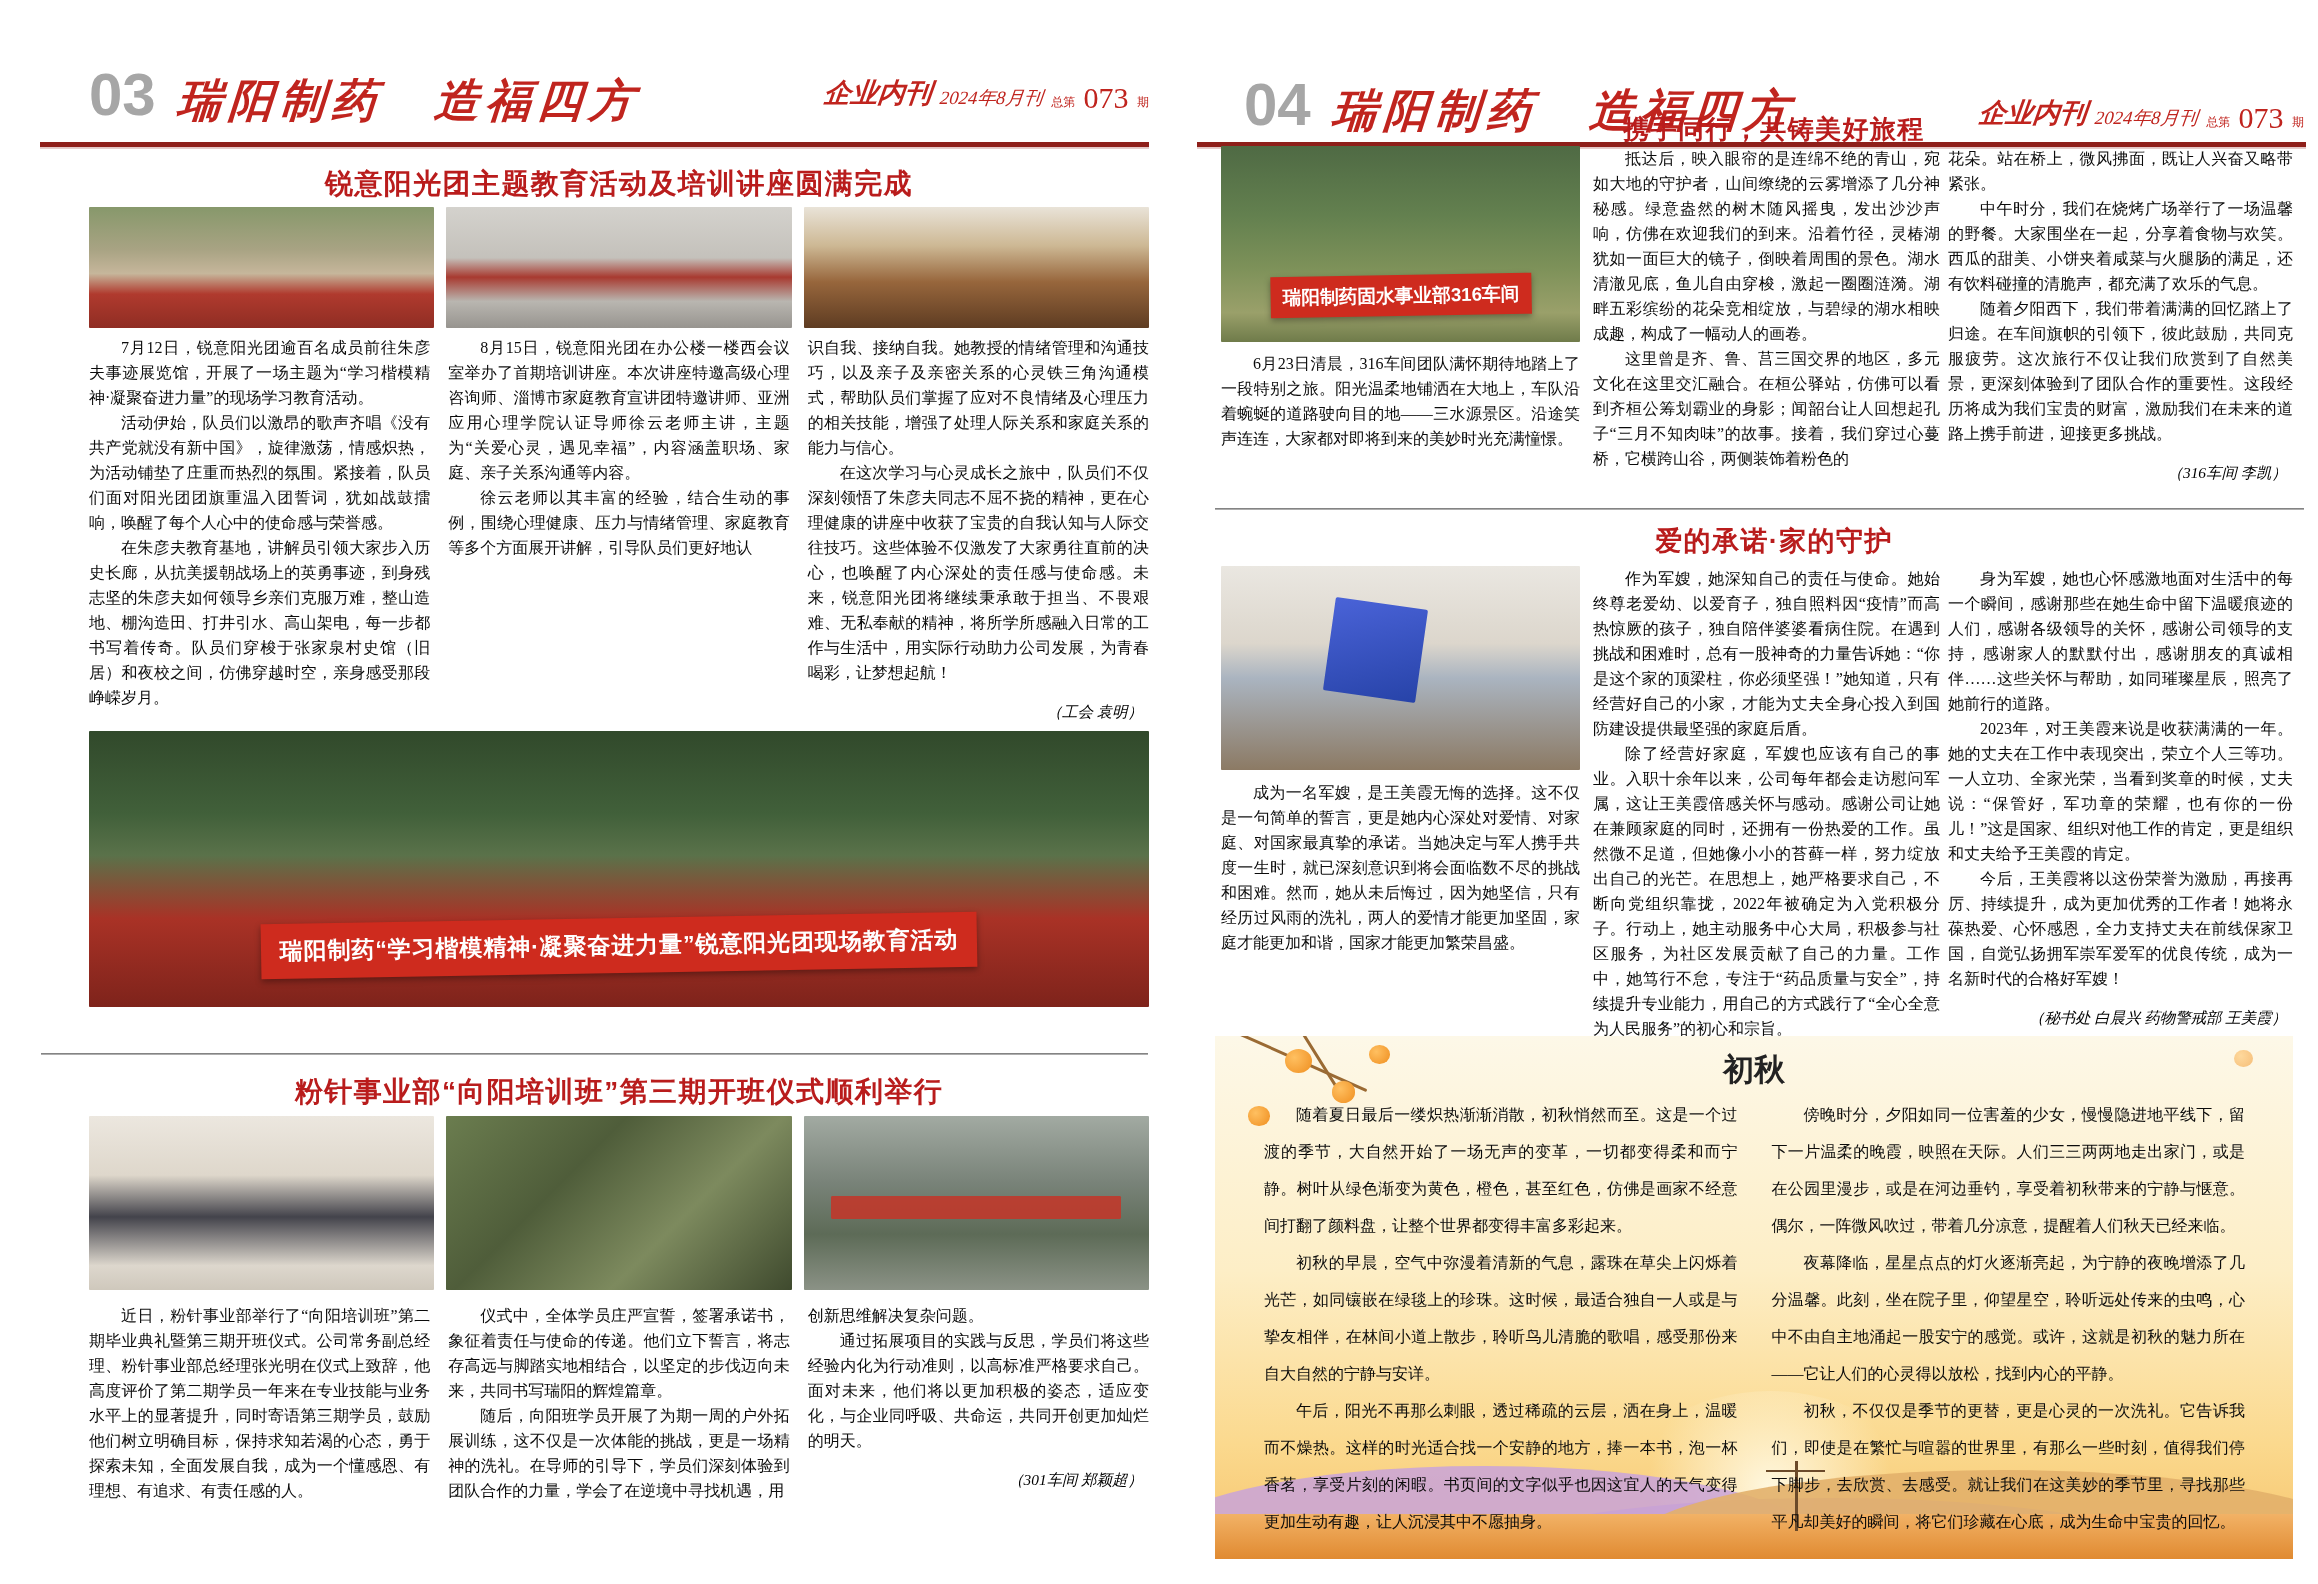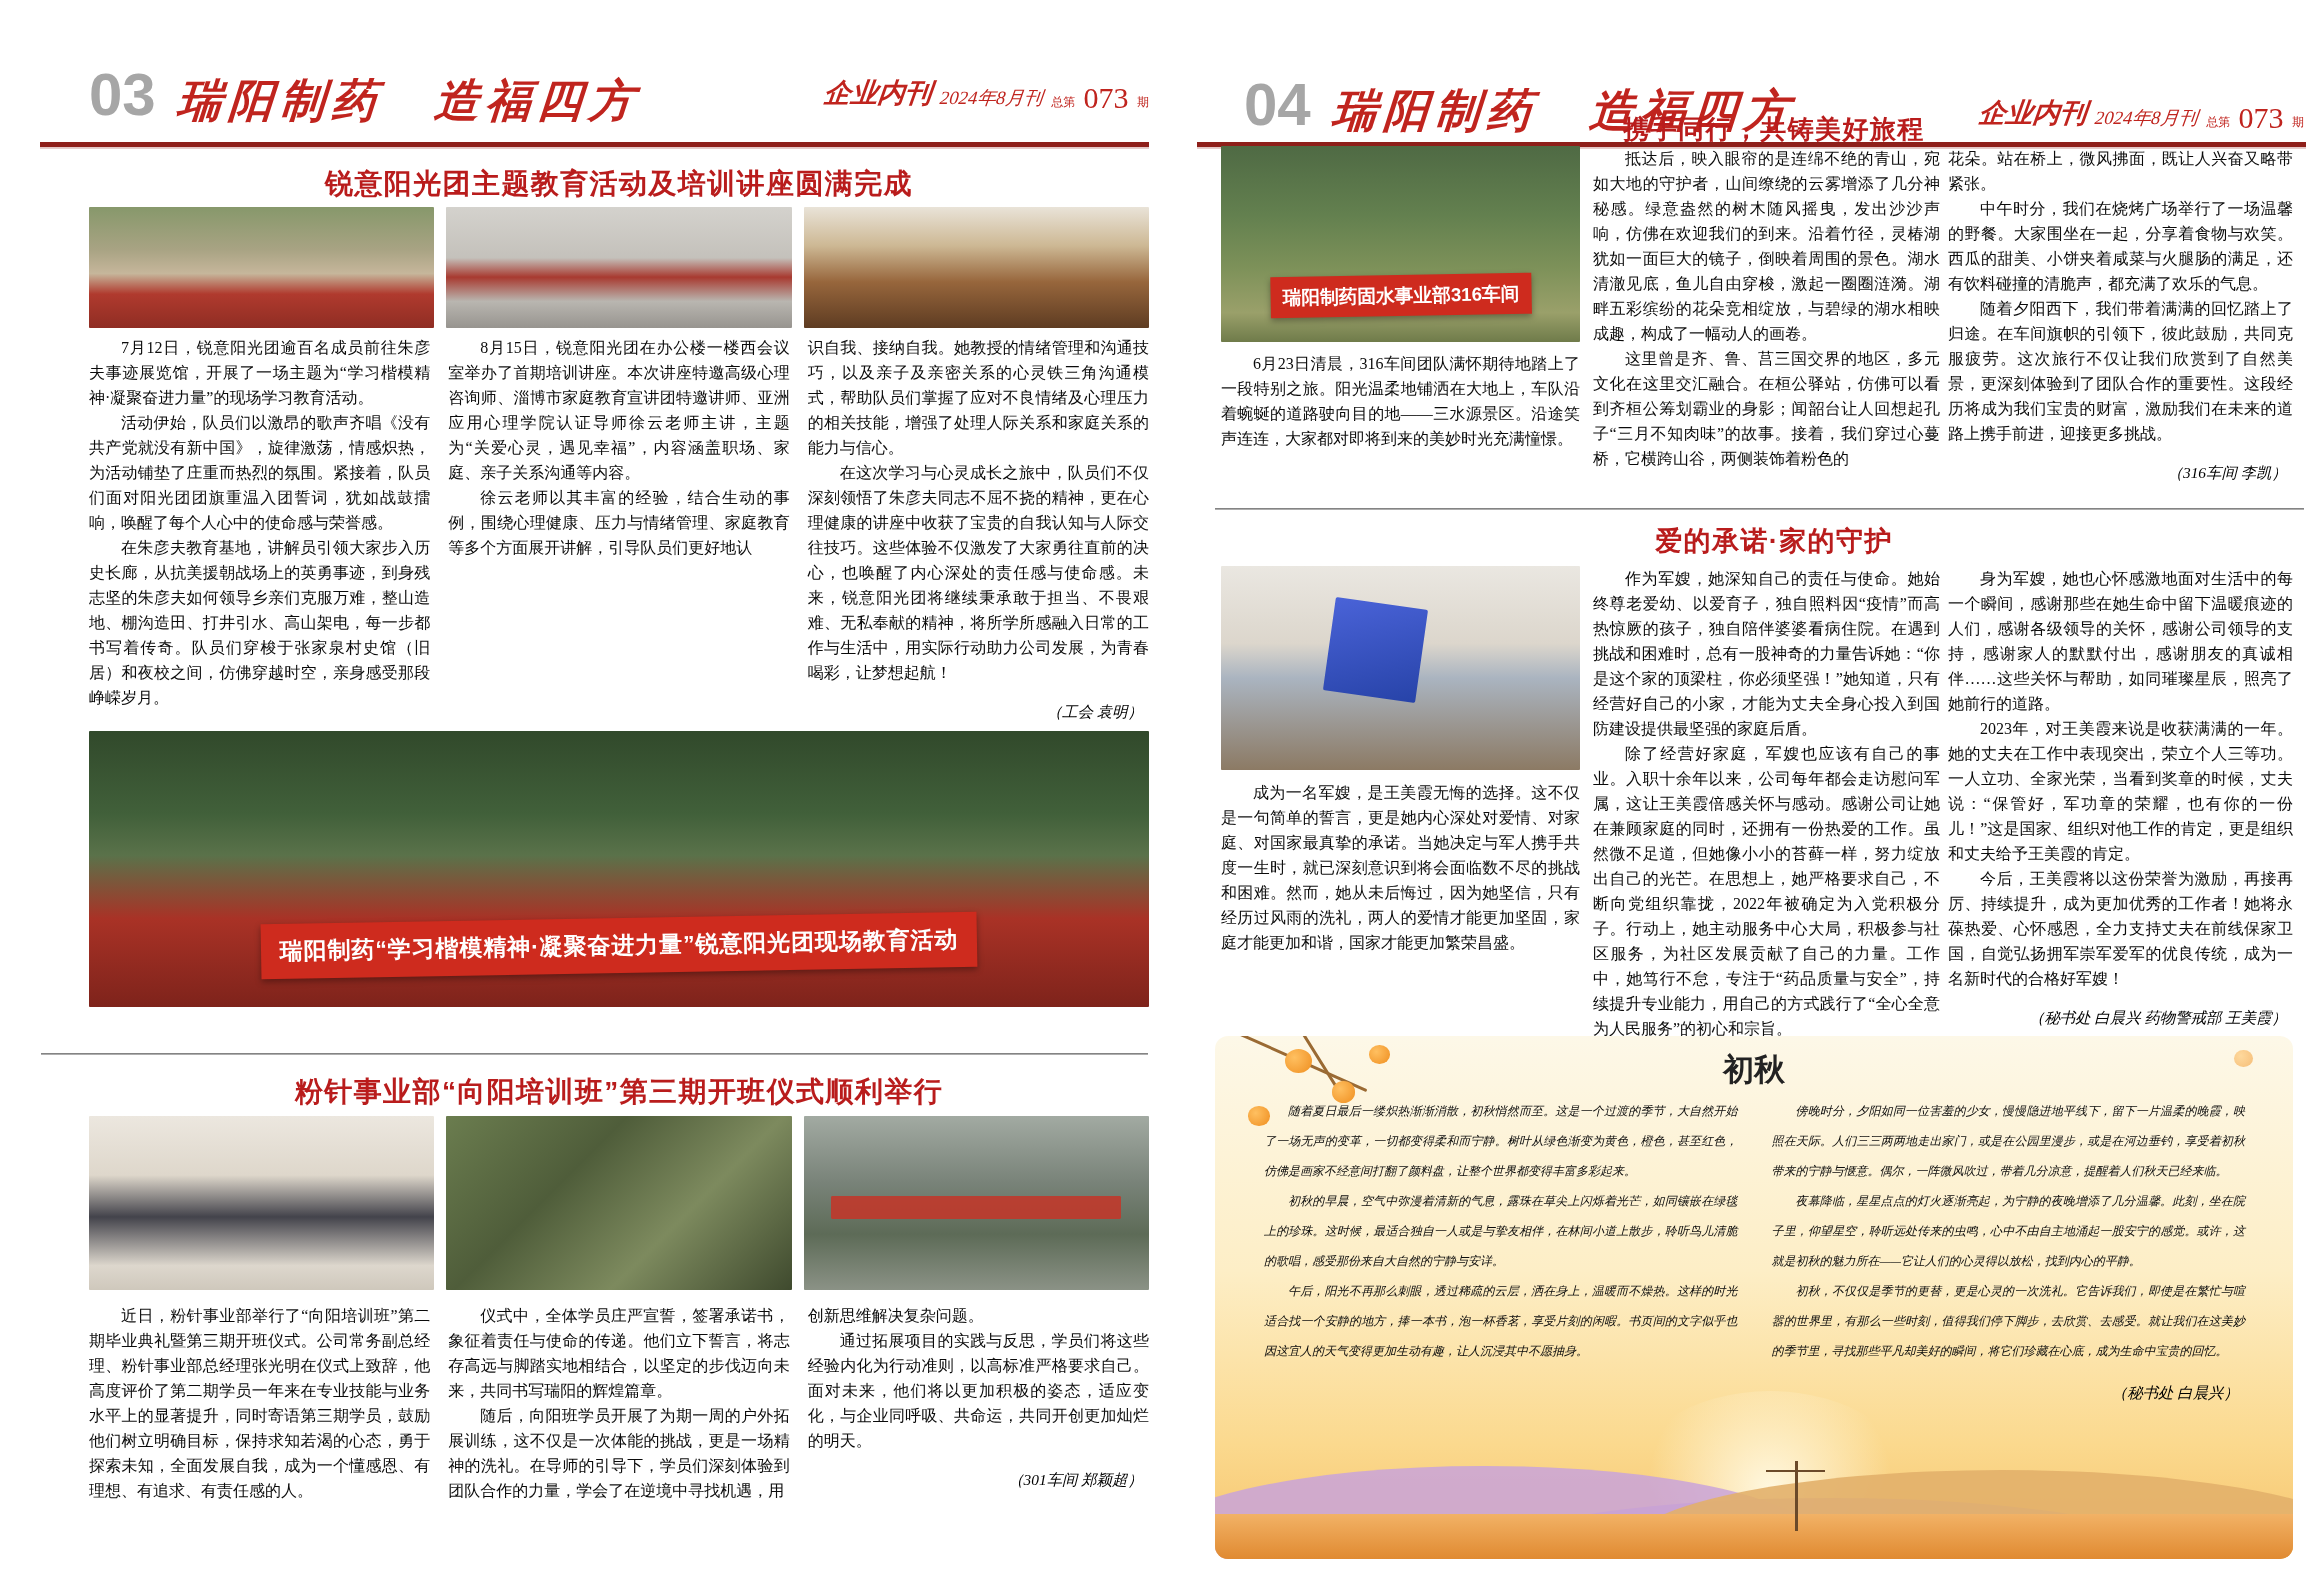--- a/index.html
+++ b/index.html
@@ -46,26 +46,26 @@
   
   .cols{position:absolute;display:flex;gap:18px;}
   .col{flex:1;}
   .tcol{position:absolute;}
   p.para{margin:0;font-size:16px;line-height:25px;text-align:justify;text-indent:2em;
          font-family:"Liberation Serif","DejaVu Serif",serif;color:#0b0b0b;}
   p.para.cont{text-indent:0;}
   p.sig{margin:16px 0 0 0;font-size:15.4px;line-height:22.4px;text-align:right;font-style:italic;
         font-family:"Liberation Serif","DejaVu Serif",serif;color:#000;padding-right:.4em;}
   
-  .autumn{position:absolute;overflow:hidden;border-radius:13px;
+  .autumn{position:absolute;overflow:hidden;border-radius:0;
           background:linear-gradient(180deg,#fdf8e8 0%,#fdeec6 45%,#fbd98e 78%,#f6c36a 100%);}
   .autumn .atitle2{position:absolute;left:0;right:0;top:13px;text-align:center;z-index:3;
           font-family:"Liberation Sans","DejaVu Sans",sans-serif;font-weight:900;font-size:31px;color:#222;}
   .autumn .acols{position:absolute;left:49px;top:60px;width:981px;display:flex;gap:34px;z-index:3;}
-  .autumn p.para{font-size:12px;line-height:30px;font-style:italic;}
+  .autumn p.para{font-size:16px;line-height:37px;}
   .hill{position:absolute;border-radius:50% 50% 0 0;z-index:1;}
   .h1{left:-6%;bottom:-61px;width:62%;height:154px;background:#c9a3d9;opacity:.85;}
   .h2{right:-8%;bottom:-70px;width:70%;height:159px;background:#e2b06a;opacity:.9;}
   .h3{left:22%;bottom:-79px;width:70%;height:140px;background:#b78ac9;opacity:.7;}
   .field{position:absolute;left:0;right:0;bottom:0;height:45px;z-index:2;
          background:linear-gradient(180deg,#f2b266,#e08a31);}
   .sunglow{position:absolute;left:38%;bottom:-28px;width:290px;height:196px;border-radius:50%;z-index:1;
            background:radial-gradient(circle,#fff8e0 0%,rgba(255,248,224,0) 70%);}
   .persimmon{position:absolute;border-radius:50%;z-index:2;
              background:radial-gradient(circle at 35% 35%,#ffc061,#ef8e1f);}

